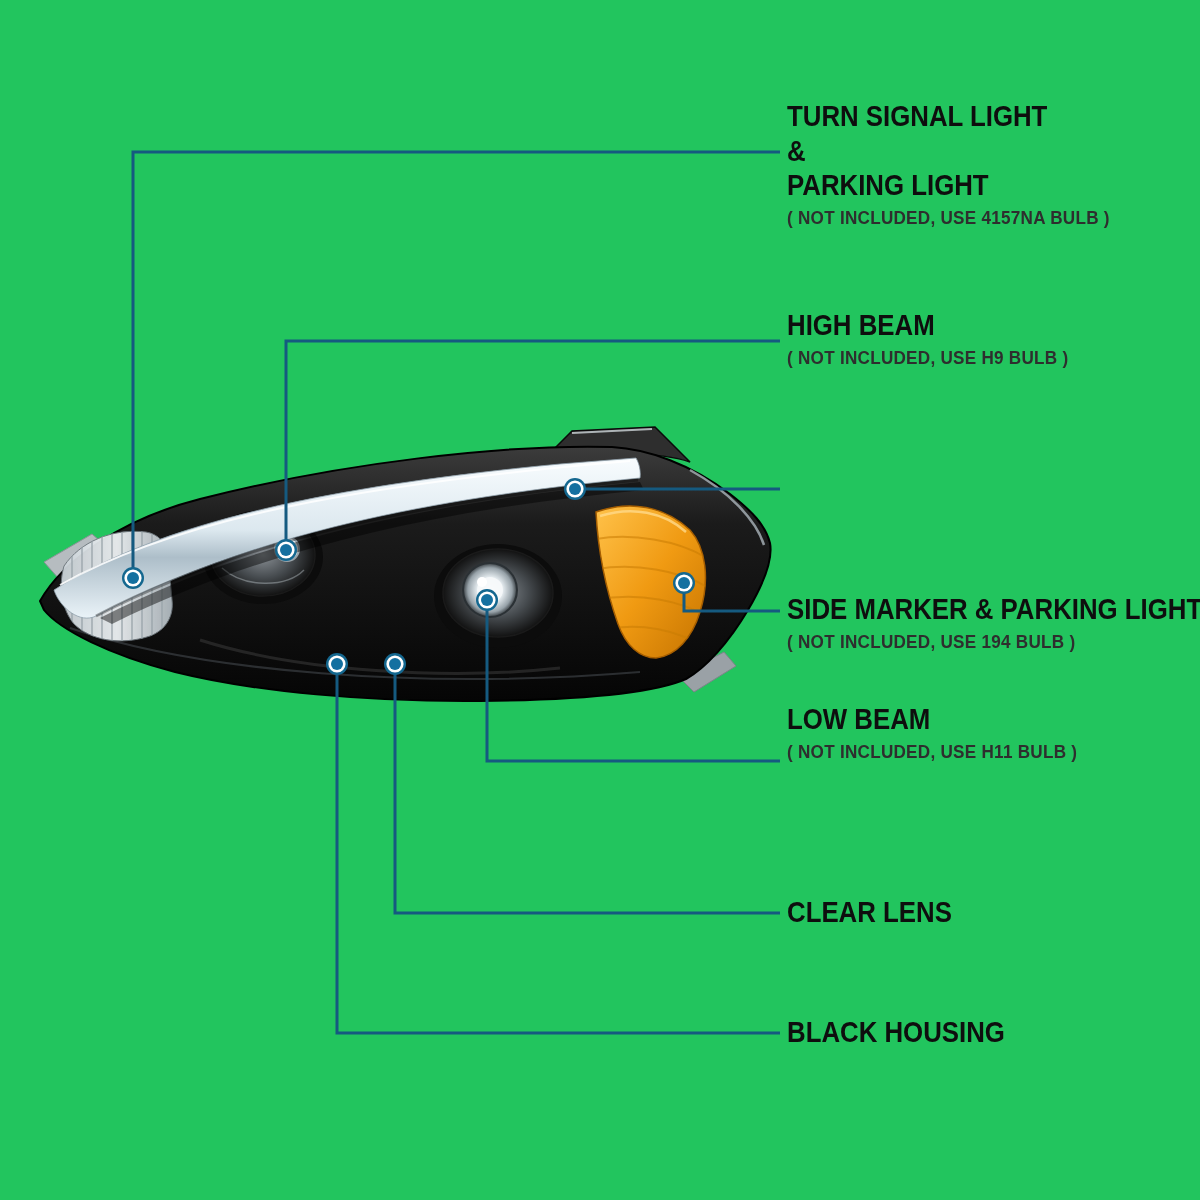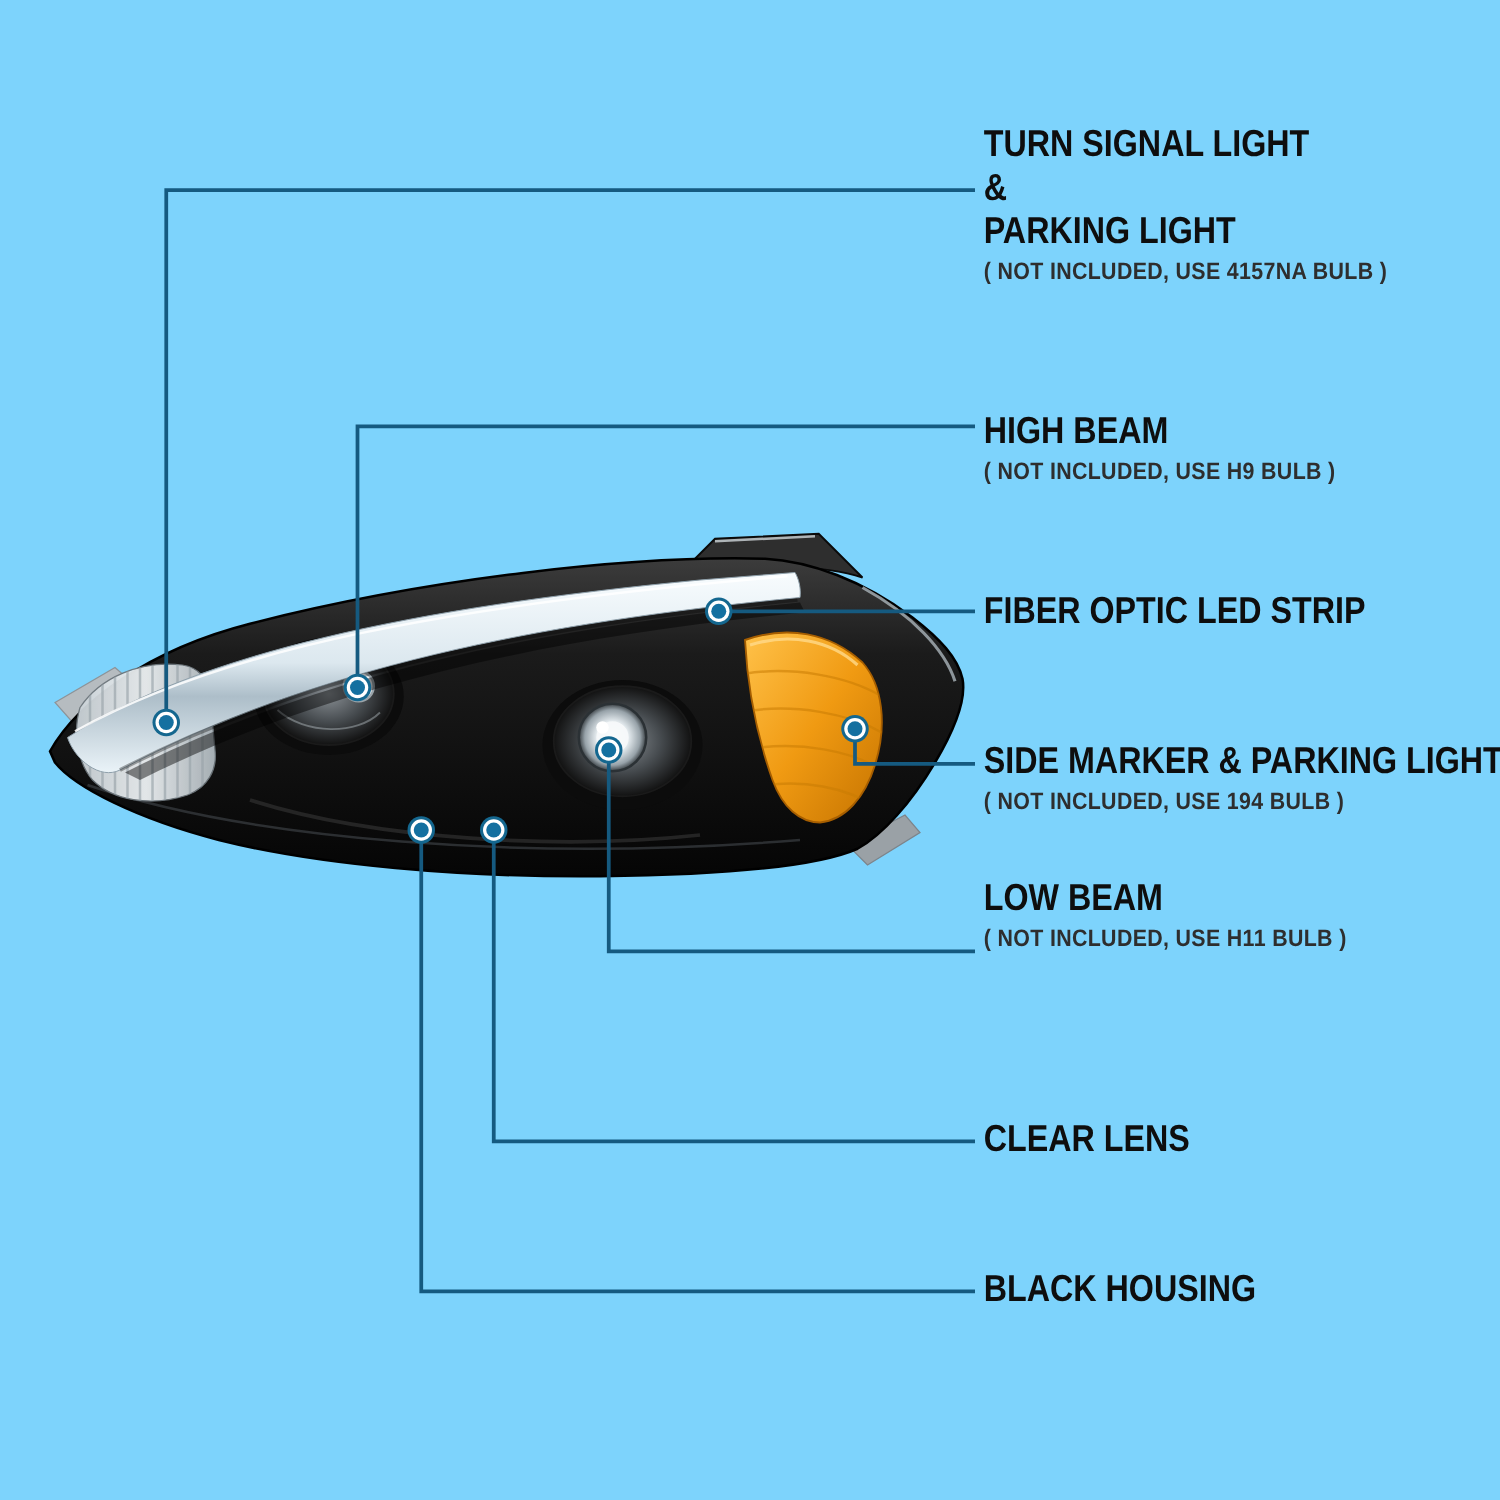--- a/index.html
+++ b/index.html
@@ -1,17 +1,17 @@
 <!DOCTYPE html>
 <html><head>
 <meta charset="utf-8">
 <style>
   html,body{margin:0;padding:0;background:#ffffff;}
   #stage{
-    position:relative;width:1200px;height:1200px;background:#7dd3fc;
+    position:relative;width:1200px;height:1200px;background:#22c55e;
     overflow:hidden;font-family:"Liberation Sans",sans-serif;
   }
   #art{position:absolute;left:0;top:0;}
   .label-block{position:absolute;left:787px;color:#101010;}
   .h{
     font-family:"Liberation Sans",sans-serif;font-weight:700;font-size:30px;
     line-height:1.15;transform:scaleX(.86);transform-origin:left center;
     white-space:nowrap;color:#0e0e0e;
   }
   .note{
@@ -214,28 +214,25 @@
     </g>
   </svg>
 
   <div class="label-block" style="top:99px">
     <div class="h">TURN SIGNAL LIGHT</div>
     <div class="h">&amp;</div>
     <div class="h">PARKING LIGHT</div>
     <div class="note">( NOT INCLUDED, USE 4157NA BULB )</div>
   </div>
 
-  <div class="label-block" style="top:328px">
+  <div class="label-block" style="top:308px">
     <div class="h">HIGH BEAM</div>
     <div class="note">( NOT INCLUDED, USE H9 BULB )</div>
   </div>
 
-  <div class="label-block" style="top:472px">
-    <div class="h">FIBER OPTIC LED STRIP</div>
-  </div>
 
   <div class="label-block" style="top:592px">
     <div class="h">SIDE MARKER &amp; PARKING LIGHT</div>
     <div class="note">( NOT INCLUDED, USE 194 BULB )</div>
   </div>
 
   <div class="label-block" style="top:702px">
     <div class="h">LOW BEAM</div>
     <div class="note">( NOT INCLUDED, USE H11 BULB )</div>
   </div>

